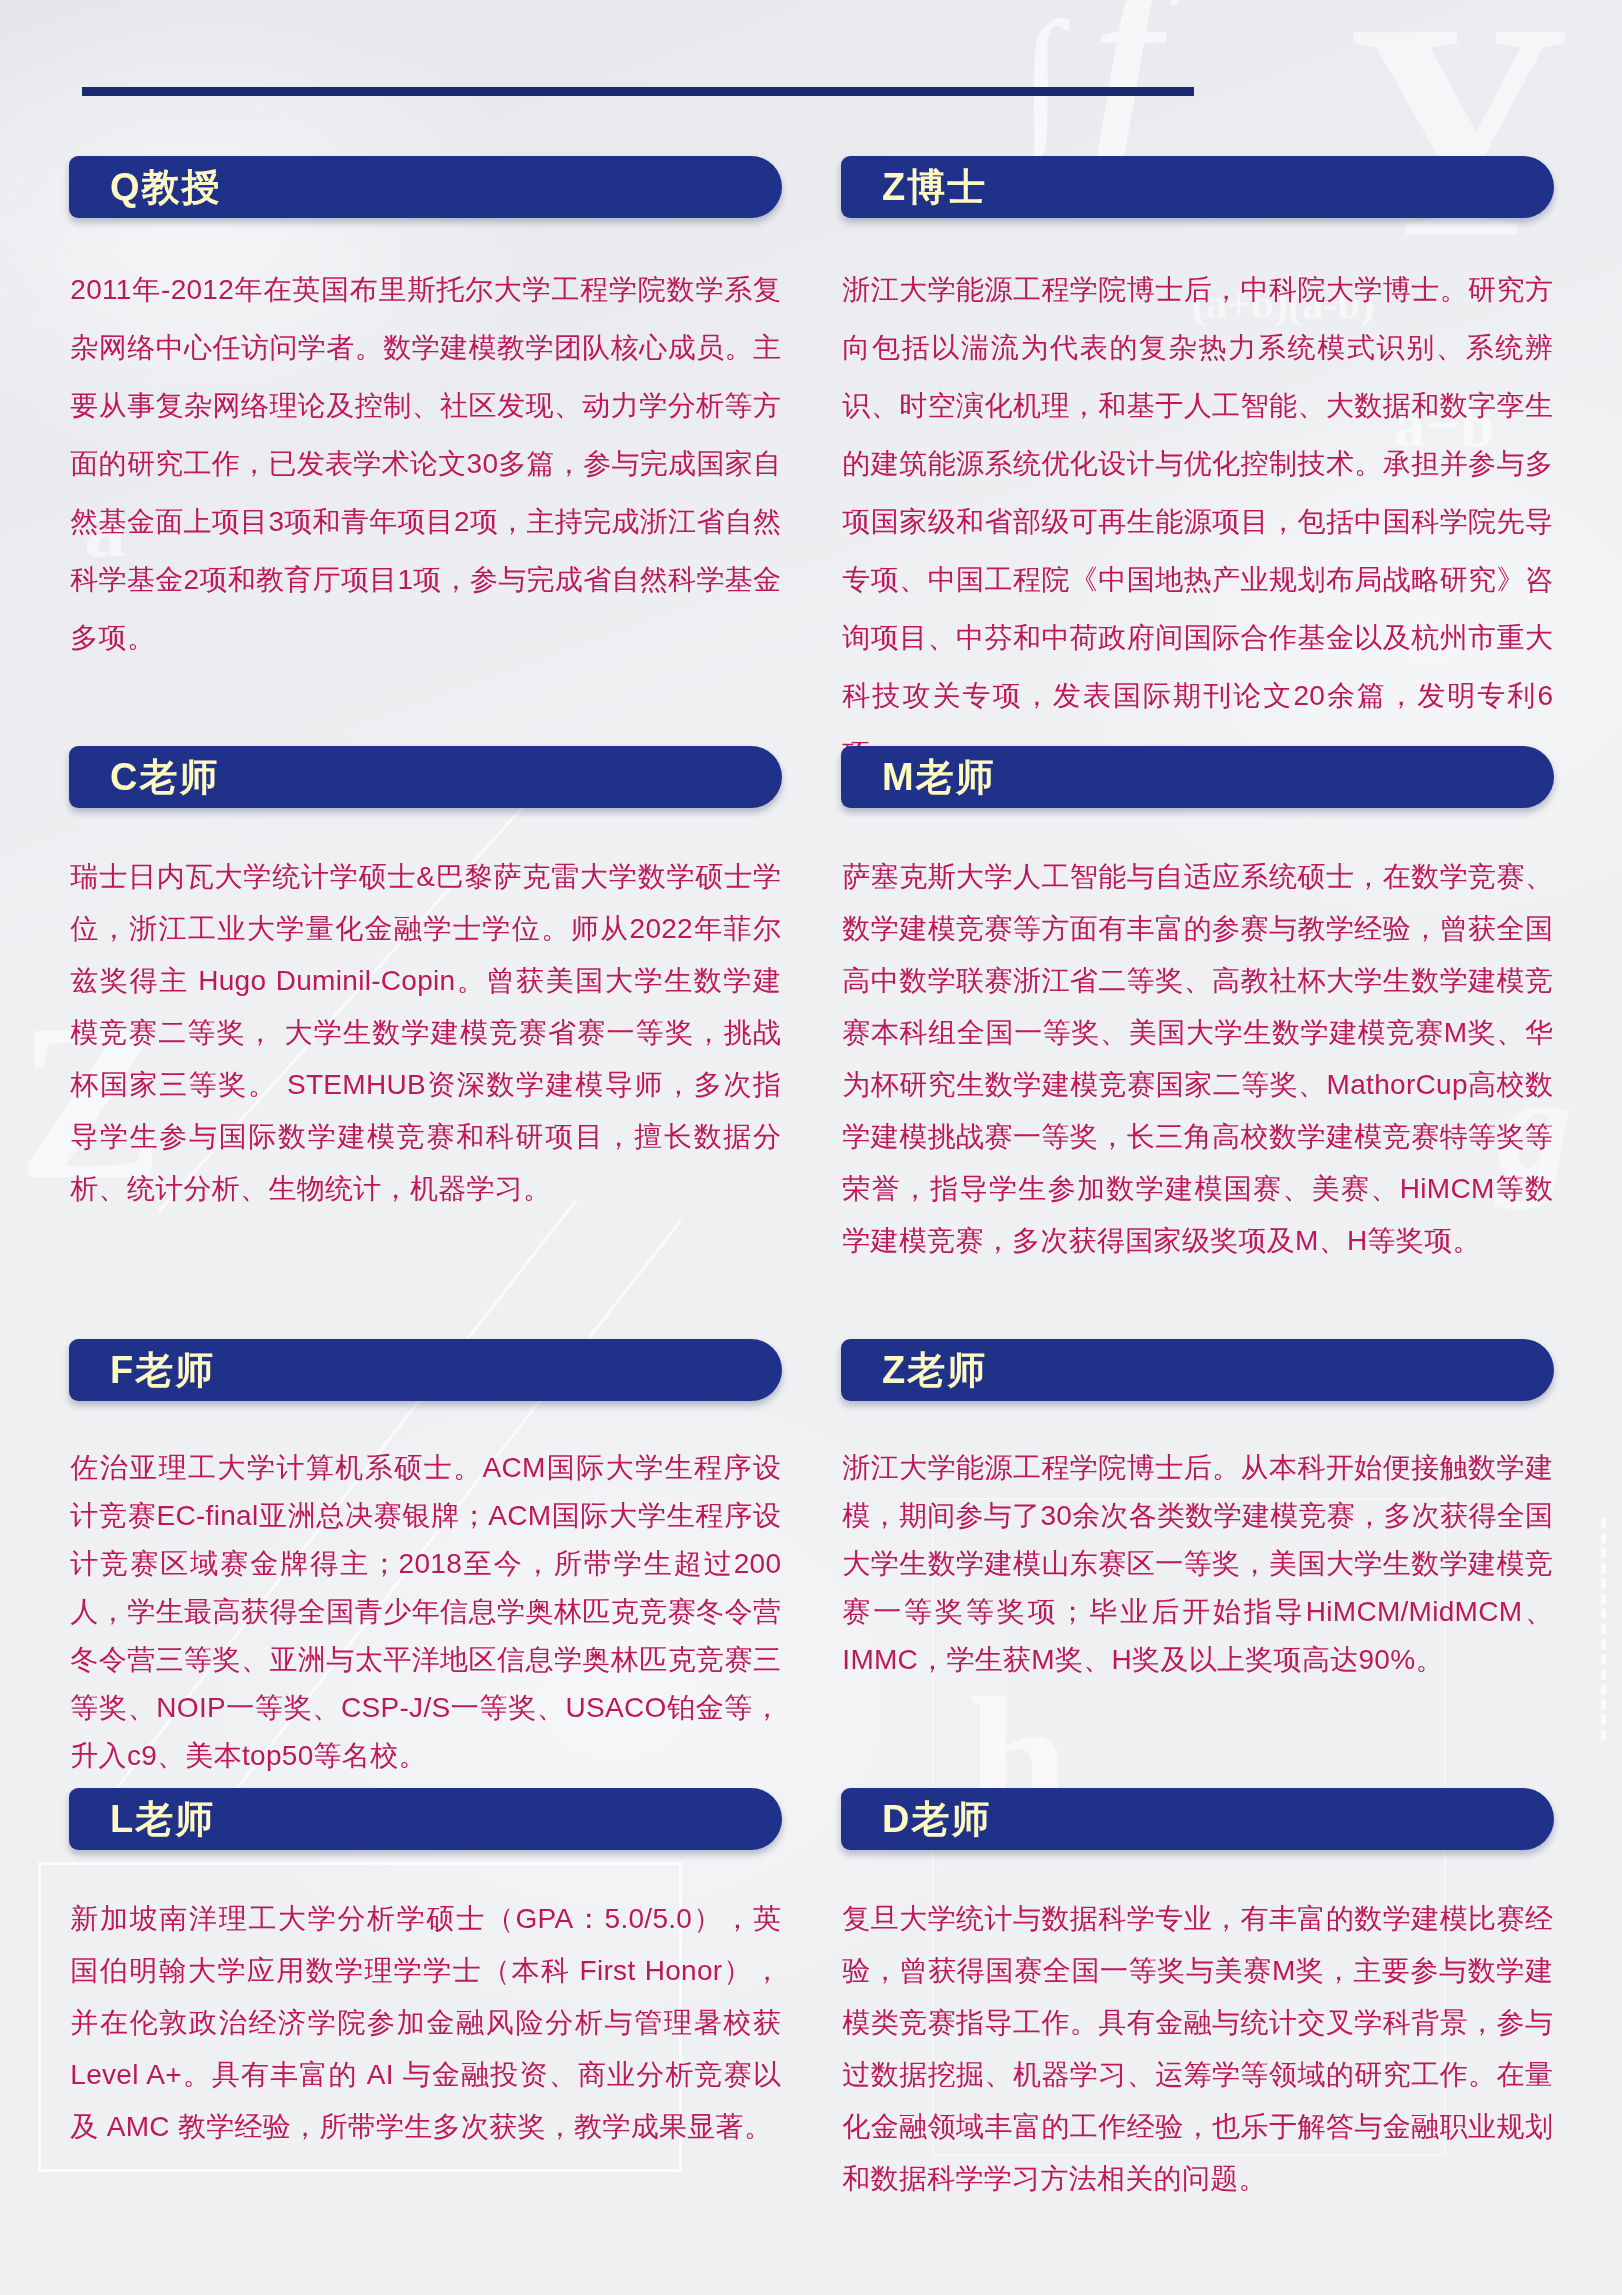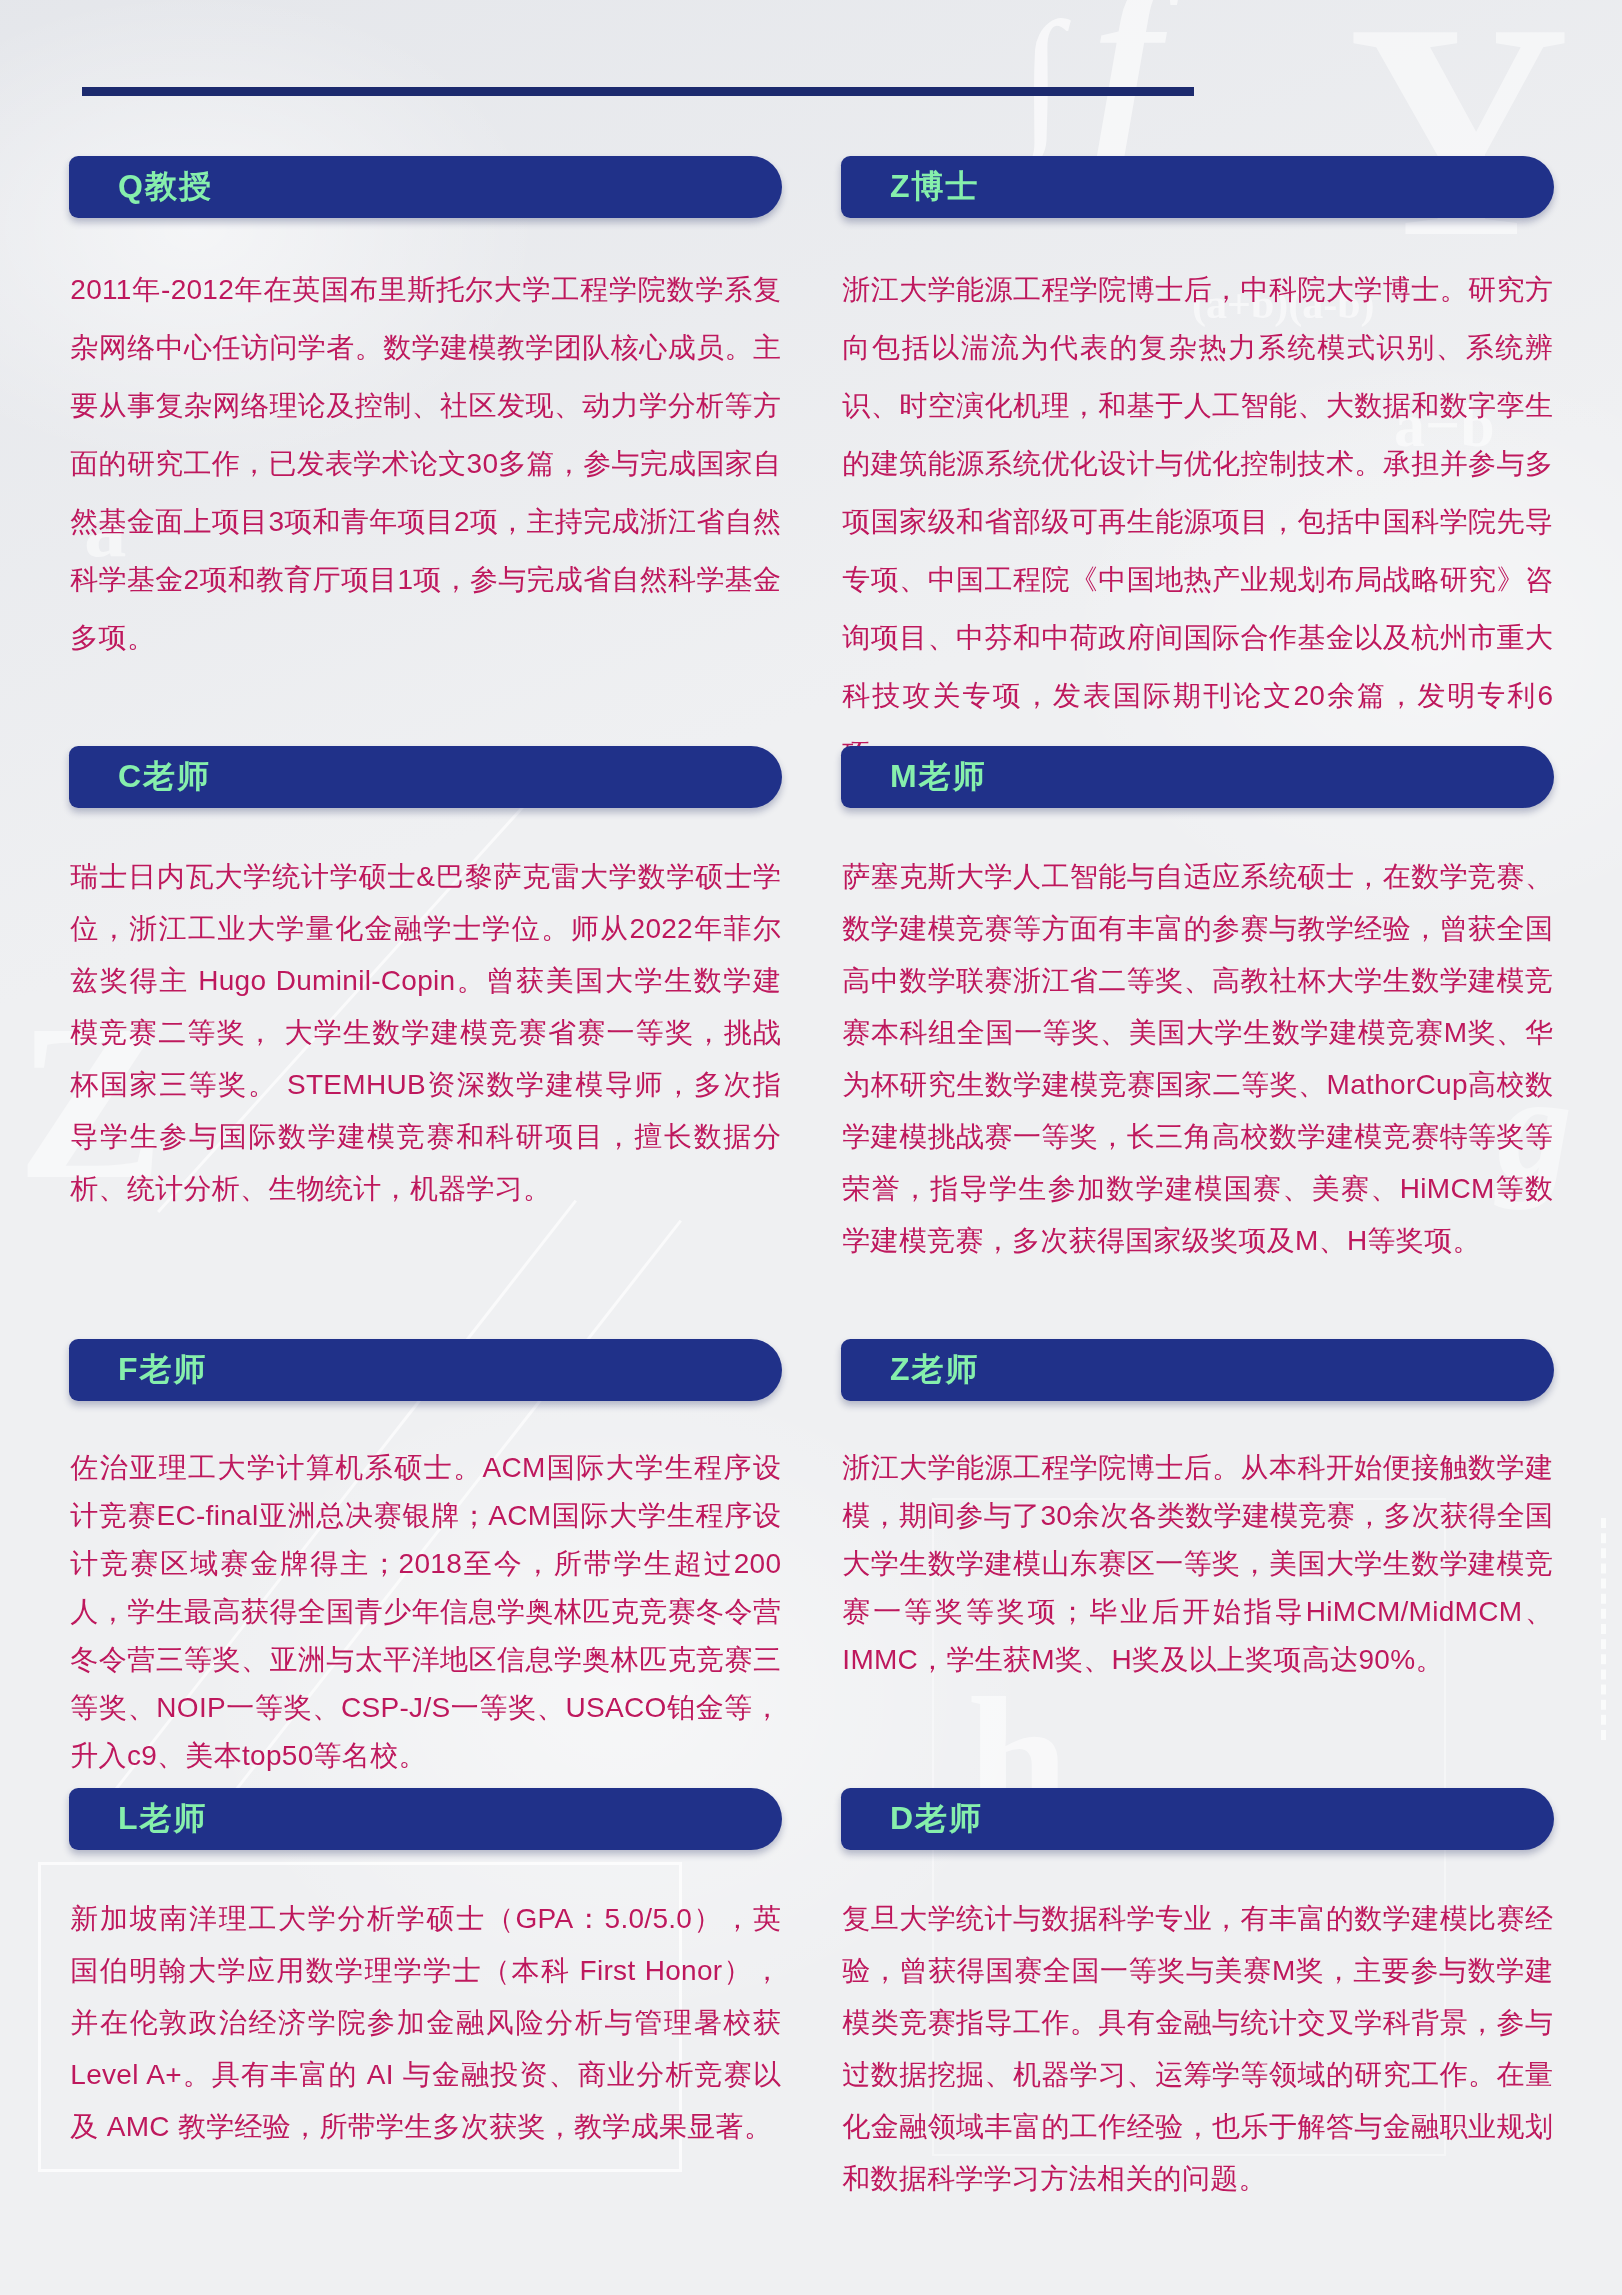--- a/index.html
+++ b/index.html
@@ -23,21 +23,21 @@
     font-size:38px; font-weight:900; letter-spacing:1.3px; color:#2b3f9e; white-space:nowrap;
   }
   
   .card { position:absolute; width:713px; z-index:2; }
   .banner {
     position:absolute; left:0; top:0; width:100%; height:62px; box-sizing:border-box;
     background:#203189; border-radius:9.2px 31px 31px 9.2px;
     box-shadow:0 4.6px 7.9px rgba(25,35,90,0.28);
     display:flex; align-items:center; padding-left:41px;
   }
-  .banner-title { color:#86efac; font-size:32px; font-weight:900; letter-spacing:2px; white-space:nowrap;margin-left:8px; }
+  .banner-title { color:#fef9c3; font-size:38px; font-weight:900; letter-spacing:2px; white-space:nowrap; }
   .bio {
     position:absolute; left:1.3px; top:105px; width:711px; margin:0;
     font-size:28px; color:#be185d; text-align:justify; letter-spacing:0.3px;
   }
   .lh-a { line-height:58px; }
   .lh-b { line-height:52px; }
   .lh-c { line-height:48px; }
   .lh-d { line-height:52px; }
   
   .wm {

